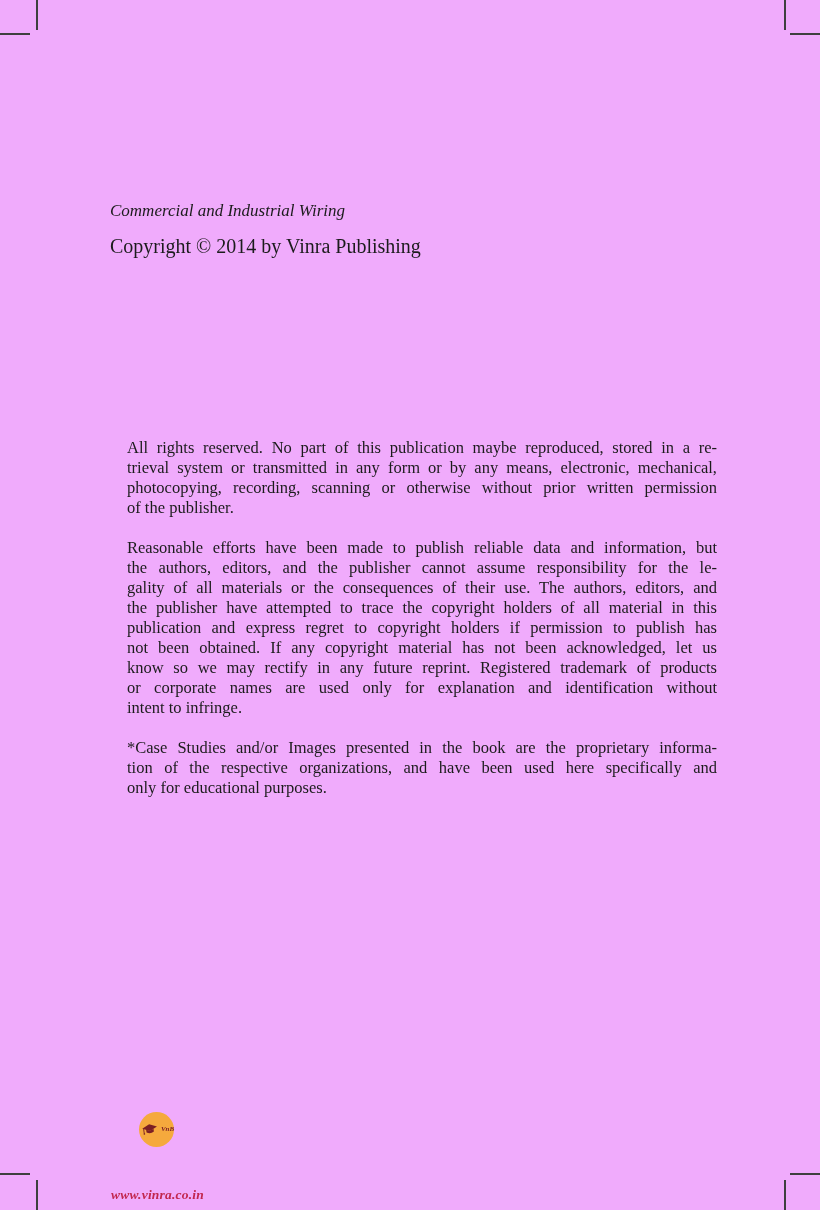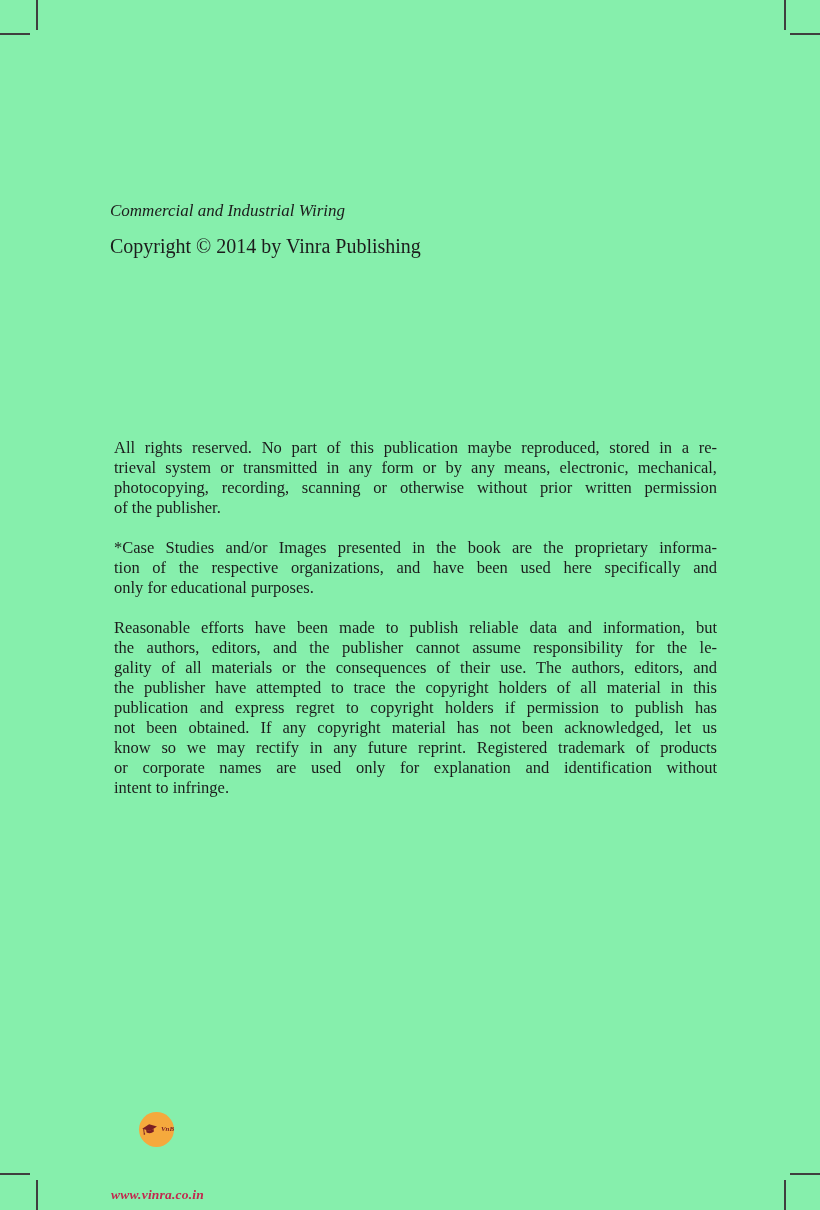--- a/index.html
+++ b/index.html
@@ -1,20 +1,20 @@
 <!DOCTYPE html>
 <html style="--body_text: #1c1c1c; --crop_mark: #3f3f3f; --logo_circle: #f5a93d; --logo_cap: #7a1f24; --website_text: #c2274e;"><head>
 <meta charset="utf-8">
 <style>
   html, body { margin: 0; padding: 0; background: #ffffff; }
   .page {
     position: relative;
     width: 820px;
     height: 1210px;
-    background: #86efac;
+    background: #f0abfc;
     overflow: hidden;
     font-family: "Liberation Serif", serif;
   }
   
   .crop { position: absolute; background: var(--crop_mark, #3f3f3f); }
   .crop.v { width: 2px; height: 30px; }
   .crop.h { width: 30px; height: 2px; }
   .tl-v { left: 36px; top: 0; }
   .tl-h { left: 0; top: 33px; }
   .tr-v { left: 784px; top: 0; }
@@ -31,21 +31,21 @@
     font-style: italic; font-size: 17px; line-height: 22px;
     color: var(--body_text, #1c1c1c);
   }
   .copyright-line {
     position: absolute; left: 110px; top: 234px;
     font-size: 20px; line-height: 24px;
     color: var(--body_text, #1c1c1c);
   }
 
   .paragraphs { top: 438px; }
-  .para { margin: 0 0 20px 4px; }
+  .para { margin: 0 0 20px 17px; }
   .line { font-size: 16.5px; line-height: 20px; white-space: normal; }
   .just { text-align: justify; text-align-last: justify; }
 
   
   .logo-badge {
     position: absolute; left: 139px; top: 1112px;
     width: 35px; height: 35px; border-radius: 50%;
     background: var(--logo_circle, #f5a93d);
     display: flex; align-items: center; justify-content: center;
   }
@@ -86,35 +86,35 @@
   <div class="content paragraphs">
 
     <div class="para">
       <div class="line just">All rights reserved. No part of this publication maybe reproduced, stored in a re-</div>
       <div class="line just">trieval system or transmitted in any form or by any means, electronic, mechanical,</div>
       <div class="line just">photocopying, recording, scanning or otherwise without prior written permission</div>
       <div class="line">of the publisher.</div>
     </div>
 
     <div class="para">
-      <div class="line just">*Case Studies and/or Images presented in the book are the proprietary informa-</div>
-      <div class="line just">tion of the respective organizations, and have been used here specifically and</div>
-      <div class="line">only for educational purposes.</div>
-    </div>
-
-    <div class="para">
       <div class="line just">Reasonable efforts have been made to publish reliable data and information, but</div>
       <div class="line just">the authors, editors, and the publisher cannot assume responsibility for the le-</div>
       <div class="line just">gality of all materials or the consequences of their use. The authors, editors, and</div>
       <div class="line just">the publisher have attempted to trace the copyright holders of all material in this</div>
       <div class="line just">publication and express regret to copyright holders if permission to publish has</div>
       <div class="line just">not been obtained. If any copyright material has not been acknowledged, let us</div>
       <div class="line just">know so we may rectify in any future reprint. Registered trademark of products</div>
       <div class="line just">or corporate names are used only for explanation and identification without</div>
       <div class="line">intent to infringe.</div>
+    </div>
+
+    <div class="para">
+      <div class="line just">*Case Studies and/or Images presented in the book are the proprietary informa-</div>
+      <div class="line just">tion of the respective organizations, and have been used here specifically and</div>
+      <div class="line">only for educational purposes.</div>
     </div>
 
   </div>
 
   <div class="logo-badge">
     <span>
       <svg viewBox="0 0 32 32" width="22" height="17" aria-hidden="true">
         <polygon class="cap-fill" points="16,4 30,10.5 16,17 2,10.5"></polygon>
         <path class="cap-fill" d="M9,13.5 v5.5 q7,4.5 14,0 v-5.5 l-7,3.2 z"></path>
         <path class="cap-stroke" d="M4.5,11.5 v8" stroke-width="1.6" fill="none"></path>

